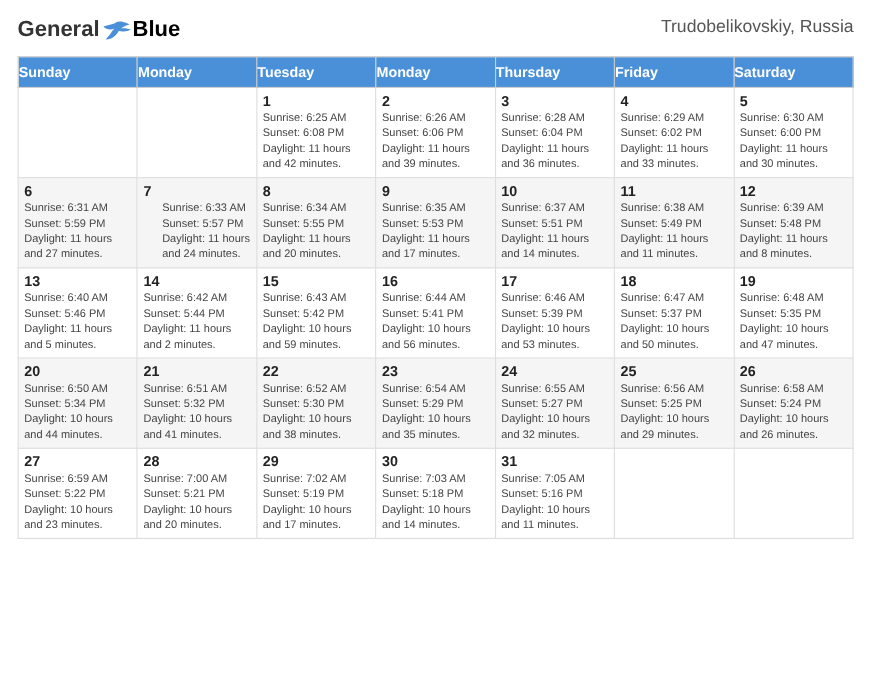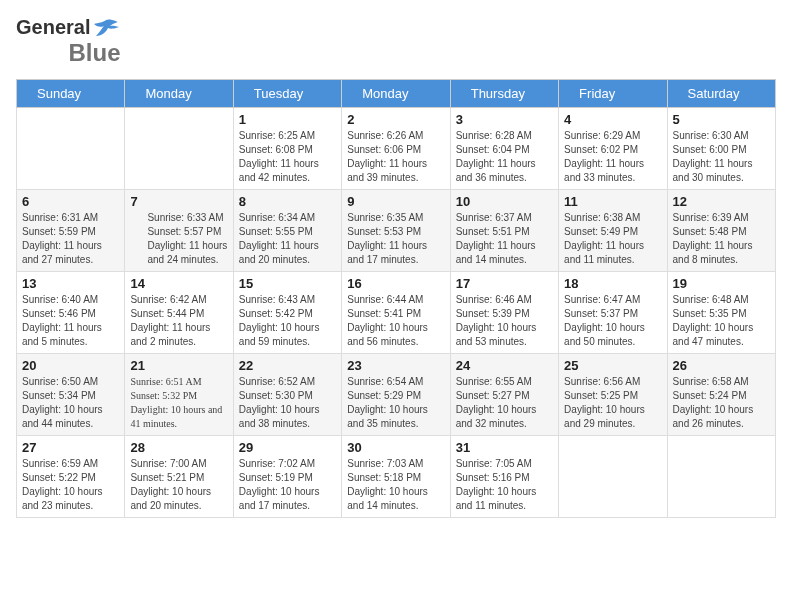--- a/index.html
+++ b/index.html
@@ -11,22 +11,22 @@
       padding: 16px;
     }
     .header {
       display: flex;
       justify-content: space-between;
       align-items: flex-start;
       margin-bottom: 12px;
     }
     .logo {
       display: flex;
-      flex-direction: column;
-      align-items: flex-end;
+      flex-direction: row;
+      align-items: flex-start;
     }
     .logo-bird {
       width: 28px;
       height: 20px;
       fill: #4a90d9;
     }
     .logo-row {
       display: flex;
       align-items: center;
       gap: 2px;
@@ -44,24 +44,24 @@
       color: #555;
     }
     .calendar {
       width: 100%;
       border-collapse: collapse;
       font-size: 11px;
     }
     .calendar th {
       background: #4a90d9;
       color: #fff;
-      padding: 6px 20px;
+      padding: 6px 0;
       text-align: left;
       font-size: 13px;
-      font-weight: normal;
+      font-weight: bold;
       border: 1px solid #ccc;
     }
     .calendar td {
       border: 1px solid #ddd;
       vertical-align: top;
       padding: 4px 5px;
       width: 107px;
       min-height: 70px;
     }
     .day-num {
@@ -94,24 +94,25 @@
 
 <div class="header">
   <div class="logo">
     <div class="logo-row">
       <span style="font-size:20px;font-weight:bold;color:#333;">General</span>
       <svg class="logo-bird" viewBox="0 0 28 20" xmlns="http://www.w3.org/2000/svg">
         <path d="M14 2 C18 0, 26 4, 26 4 C26 4, 20 6, 18 8 C22 7, 27 9, 27 9 C27 9, 20 12, 16 10 C14 14, 10 18, 4 18 C8 14, 10 10, 12 8 C8 10, 4 8, 2 6 C6 5, 12 4, 14 2Z" fill="#4a90d9"></path>
       </svg>
     </div>
     <div>
-      <span style="font-size:24px;font-weight:bold;color:#737373;">Blue</span>
+      <span style="font-size:20px;font-weight:bold;color:#000000;">Blue</span>
     </div>
   </div>
   <div class="title-block">
+    <div class="location-title">Trudobelikovskiy, Russia</div>
   </div>
 </div>
 
 <table class="calendar">
   <thead>
     <tr>
     <th>Sunday</th>
         <th>Monday</th>
         <th>Tuesday</th>
         <th>Monday</th>
@@ -245,21 +246,21 @@
       </tr>
       <tr>
         <td>
           <span class="day-num">20</span>
           <div class="day-info" style="white-space: pre-line;">Sunrise: 6:50 AM
 Sunset: 5:34 PM
 Daylight: 10 hours and 44 minutes.</div>
         </td>
         <td>
           <span class="day-num">21</span>
-          <div class="day-info" style="white-space: pre-line; font-family: Liberation Serif, serif;">Sunrise: 6:51 AM
+          <div class="day-info" style="white-space: pre-line;">Sunrise: 6:51 AM
 Sunset: 5:32 PM
 Daylight: 10 hours and 41 minutes.</div>
         </td>
         <td>
           <span class="day-num">22</span>
           <div class="day-info" style="white-space: pre-line;">Sunrise: 6:52 AM
 Sunset: 5:30 PM
 Daylight: 10 hours and 38 minutes.</div>
         </td>
         <td>

